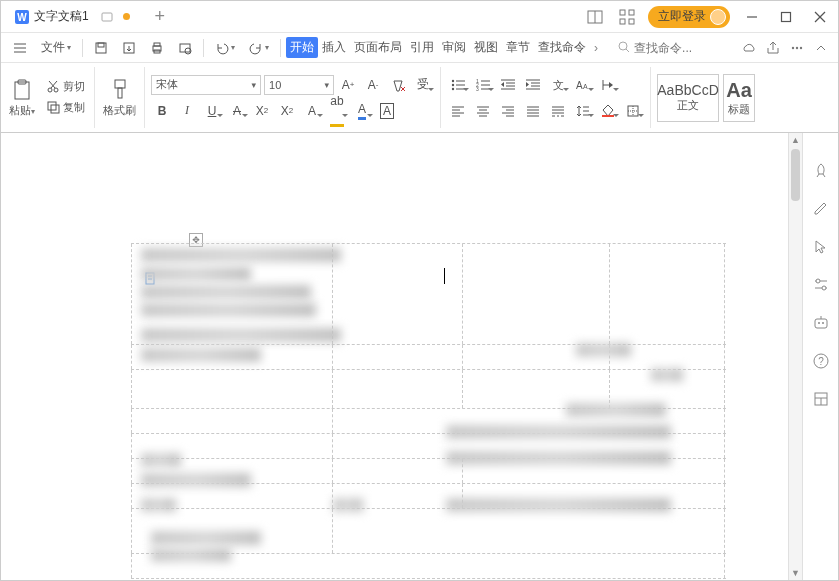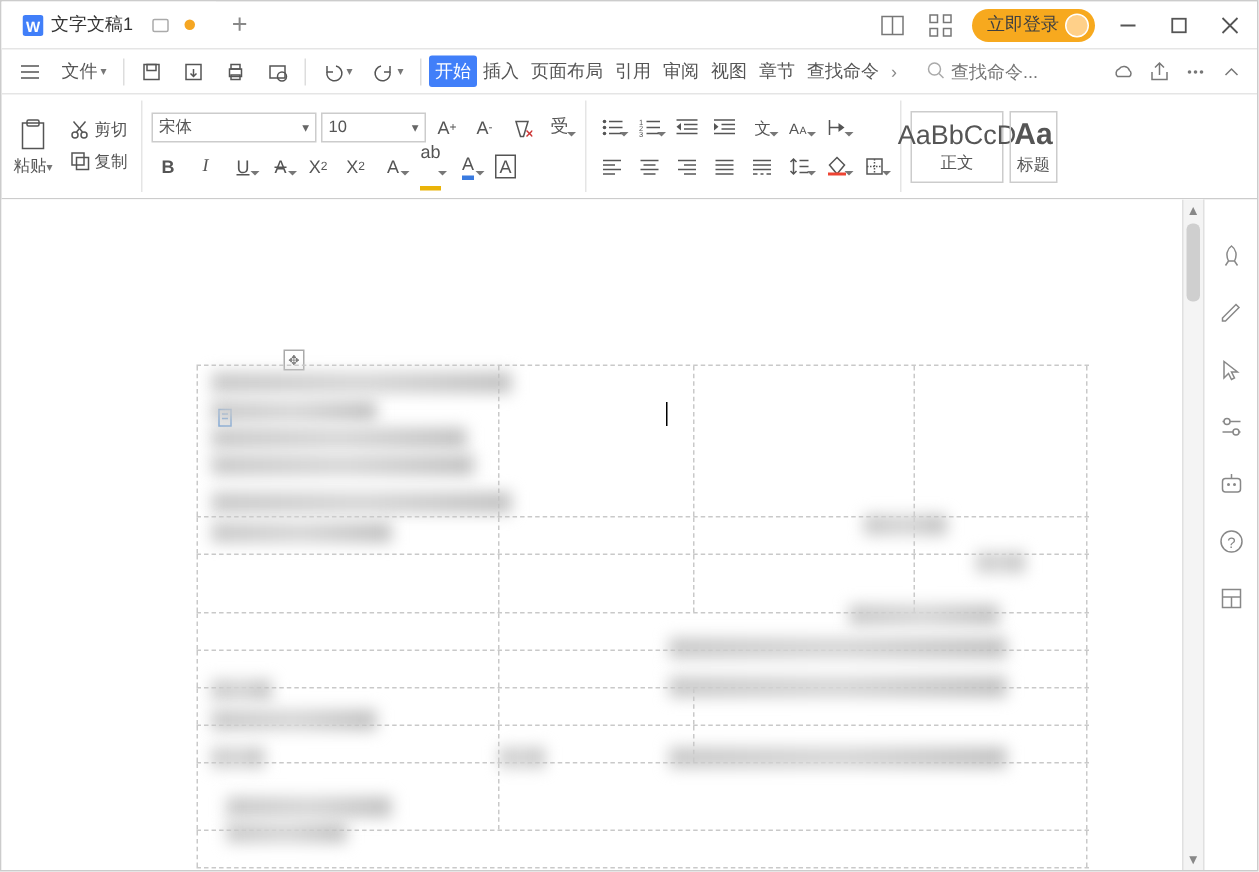--- a/index.html
+++ b/index.html
@@ -40,21 +40,21 @@
 .big-split .lbl { font-size: 11px; margin-top: 1px; }
 .small-btn { display: inline-flex; align-items: flex-start; gap: 3px; padding: 1px 3px; cursor: pointer; font-size: 11px; }
 .combo { height: 20px; border: 1px solid #ccc; background: #fff; display: flex; align-items: center; padding: 0 4px; font-size: 11px; }
 .combo .arrow { margin-left: auto; color: #666; font-size: 9px; }
 .font-name { width: 110px; }
 .font-size { width: 70px; }
 .tool-row { display: flex; align-items: center; gap: 3px; }
 .tbtn { width: 22px; height: 22px; display: inline-flex; align-items: center; justify-content: center; cursor: pointer; color: #555; position: relative; }
 .tbtn.dd::after { content: ""; position: absolute; right: 0; bottom: 2px; border: 3px solid transparent; border-top-color: #777; }
 .style-swatch { width: 62px; height: 48px; border: 1px solid #ccc; display: flex; flex-direction: column; align-items: center; justify-content: center; cursor: pointer; font-size: 11px; }
-.style-swatch .sample { font-size: 18px; }
+.style-swatch .sample { font-size: 14px; }
 .style-swatch .sample.big { font-size: 20px; font-weight: bold; }
 
 
 .docwrap { position: absolute; top: 132px; left: 0; right: 36px; bottom: 0; background: #fff; display: flex; }
 .doccanvas { flex: 1; position: relative; overflow: hidden; background: #fff; }
 .page { position: absolute; left: 70px; right: 40px; top: 20px; bottom: -300px; background: #fff; }
 .table-overlay { position: absolute; left: 60px; top: 90px; width: 595px; }
 .trow { display: flex; border-top: 1px dashed #c9c9c9; }
 .trow:last-child { border-bottom: 1px dashed #c9c9c9; }
 .tcell { border-left: 1px dashed #c9c9c9; min-height: 22px; }
@@ -260,20 +260,29 @@
             <svg width="14" height="14">
               <rect x="2" y="2" width="8" height="8" fill="none" stroke="#555"></rect>
               <rect x="5" y="5" width="8" height="8" fill="none" stroke="#555"></rect>
             </svg>
             <span>复制</span>
           </span>
       </div>
     </div>
   </div>
 
+  <div class="ribbon-group">
+    <div class="big-split">
+      <svg width="24" height="24">
+          <rect x="7" y="2" width="10" height="8" fill="none" stroke="#555"></rect>
+          <rect x="10" y="10" width="4" height="10" fill="none" stroke="#555"></rect>
+        </svg>
+      <div class="lbl">格式刷</div>
+    </div>
+  </div>
 
   <div class="ribbon-group">
     <div class="tool-row">
       <div class="combo font-name">
           <span>宋体</span>
           <span class="arrow">▾</span>
         </div>
       <div class="combo font-size">
           <span>10</span>
           <span class="arrow">▾</span>

